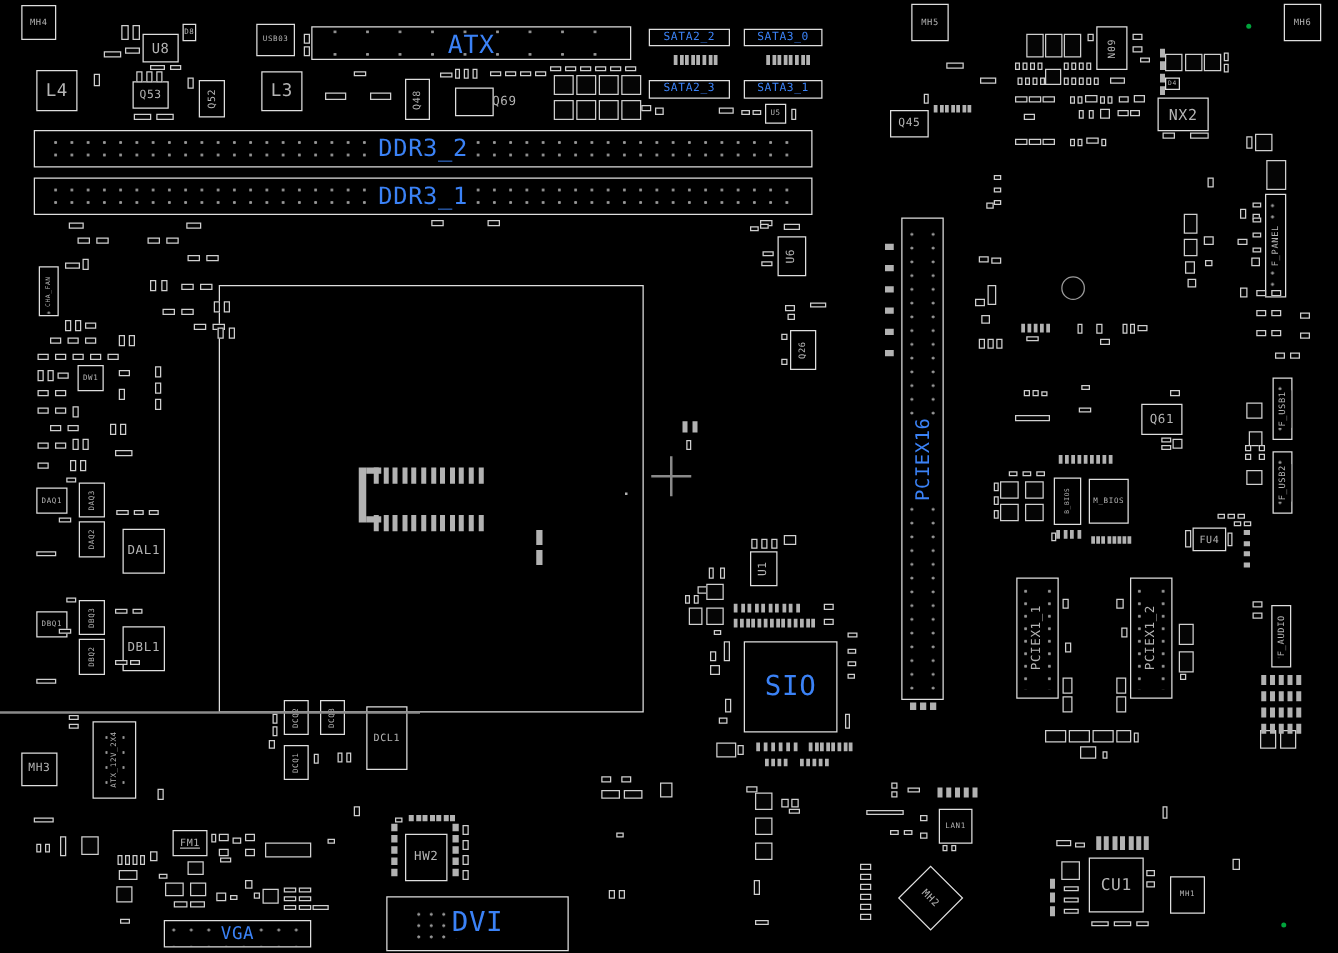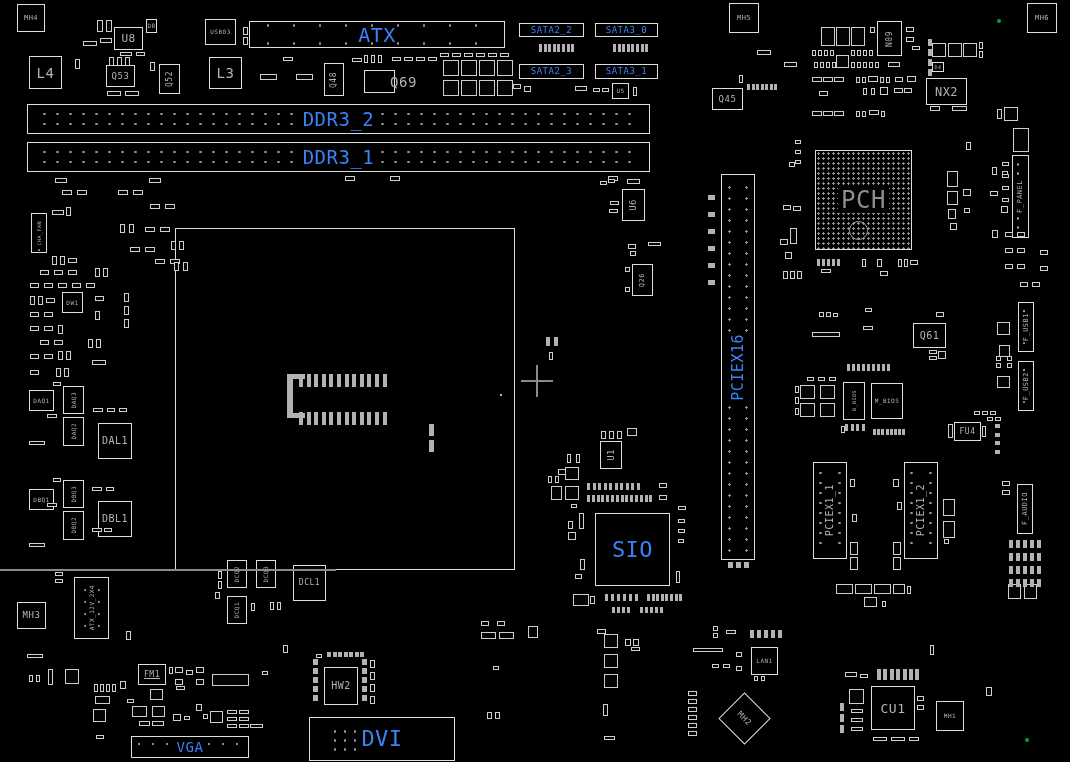--- a/index.html
+++ b/index.html
@@ -50,21 +50,21 @@
     <div class="comp" style="left: 159px; top: 64px; width: 21px; height: 30px;">
       <span class="lbl v" style="font-size: 8px;">Q52</span>
     </div>
     <div class="comp" style="left: 209px; top: 57px; width: 33px; height: 32px;">
       <span class="lbl" style="font-size: 14px;">L3</span>
     </div>
     <div class="comp" style="left: 324px; top: 63px; width: 20px; height: 33px;">
       <span class="lbl v" style="font-size: 8px;">Q48</span>
     </div>
     <div class="comp" style="left: 364px; top: 70px; width: 31px; height: 23px;">
-      <span class="lbl" style="font-size: 14px; padding-left: 48px;">Q69</span>
+      <span class="lbl" style="font-size: 10px; padding-left: 48px;">Q69</span>
     </div>
     <div class="comp" style="left: 612px; top: 83px; width: 17px; height: 16px;">
       <span class="lbl" style="font-size: 6px;">U5</span>
     </div>
     <div class="comp bright" style="left: 519px; top: 23px; width: 65px; height: 14px;">
       <span class="lbl" style="font-size: 9px;">SATA2_2</span>
     </div>
     <div class="comp bright" style="left: 595px; top: 23px; width: 63px; height: 14px;">
       <span class="lbl" style="font-size: 9px;">SATA3_0</span>
     </div>
@@ -125,21 +125,21 @@
     <div class="comp" style="left: 175px; top: 228px; width: 340px; height: 342px;"></div>
     <div class="comp" style="left: 227px; top: 560px; width: 20px; height: 28px;">
       <span class="lbl v" style="font-size: 6px;">DCQ2</span>
     </div>
     <div class="comp" style="left: 256px; top: 560px; width: 20px; height: 28px;">
       <span class="lbl v" style="font-size: 6px;">DCQ3</span>
     </div>
     <div class="comp" style="left: 227px; top: 596px; width: 20px; height: 28px;">
       <span class="lbl v" style="font-size: 6px;">DCQ1</span>
     </div>
-    <div class="comp" style="left: 293px; top: 565px; width: 33px; height: 36px;">
+    <div class="comp" style="left: 293px; top: 565px; width: 33px; height: 51px;">
       <span class="lbl" style="font-size: 8px;">DCL1</span>
     </div>
     <div class="comp" style="left: 324px; top: 667px; width: 34px; height: 38px;">
       <span class="lbl" style="font-size: 10px;">HW2</span>
     </div>
     <div class="comp bright" style="left: 309px; top: 717px; width: 146px; height: 44px;">
       <span class="lbl lbg" style="font-size: 22px;">DVI</span>
     </div>
     <div class="comp" style="left: 751px; top: 647px; width: 27px; height: 28px;">
       <span class="lbl" style="font-size: 6px;">LAN1</span>
@@ -178,23 +178,20 @@
       <span class="lbl" style="font-size: 9px;">Q45</span>
     </div>
     <div class="comp" style="left: 926px; top: 78px; width: 41px; height: 27px;">
       <span class="lbl" style="font-size: 12px;">NX2</span>
     </div>
     <div class="comp" style="left: 932px; top: 62px; width: 12px; height: 10px;">
       <span class="lbl" style="font-size: 5px;">D4</span>
     </div>
     <div class="comp bright" style="left: 721px; top: 174px; width: 34px; height: 386px;">
       <span class="lbl v lbg" style="font-size: 15px;">PCIEX16</span>
-    </div>
-    <div class="comp dim dots" style="left: 815px; top: 150px; width: 97px; height: 100px; background-size: 5px 5px;">
-      <span class="lbl" style="font-size: 24px;">PCH</span>
     </div>
     <div class="comp" style="left: 1012px; top: 155px; width: 17px; height: 83px;">
       <span class="lbl v lbg" style="font-size: 7px;">F_PANEL</span>
     </div>
     <div class="comp" style="left: 913px; top: 323px; width: 33px; height: 25px;">
       <span class="lbl" style="font-size: 10px;">Q61</span>
     </div>
     <div class="comp" style="left: 843px; top: 382px; width: 22px; height: 38px;">
       <span class="lbl v" style="font-size: 5px;">B_BIOS</span>
     </div>

